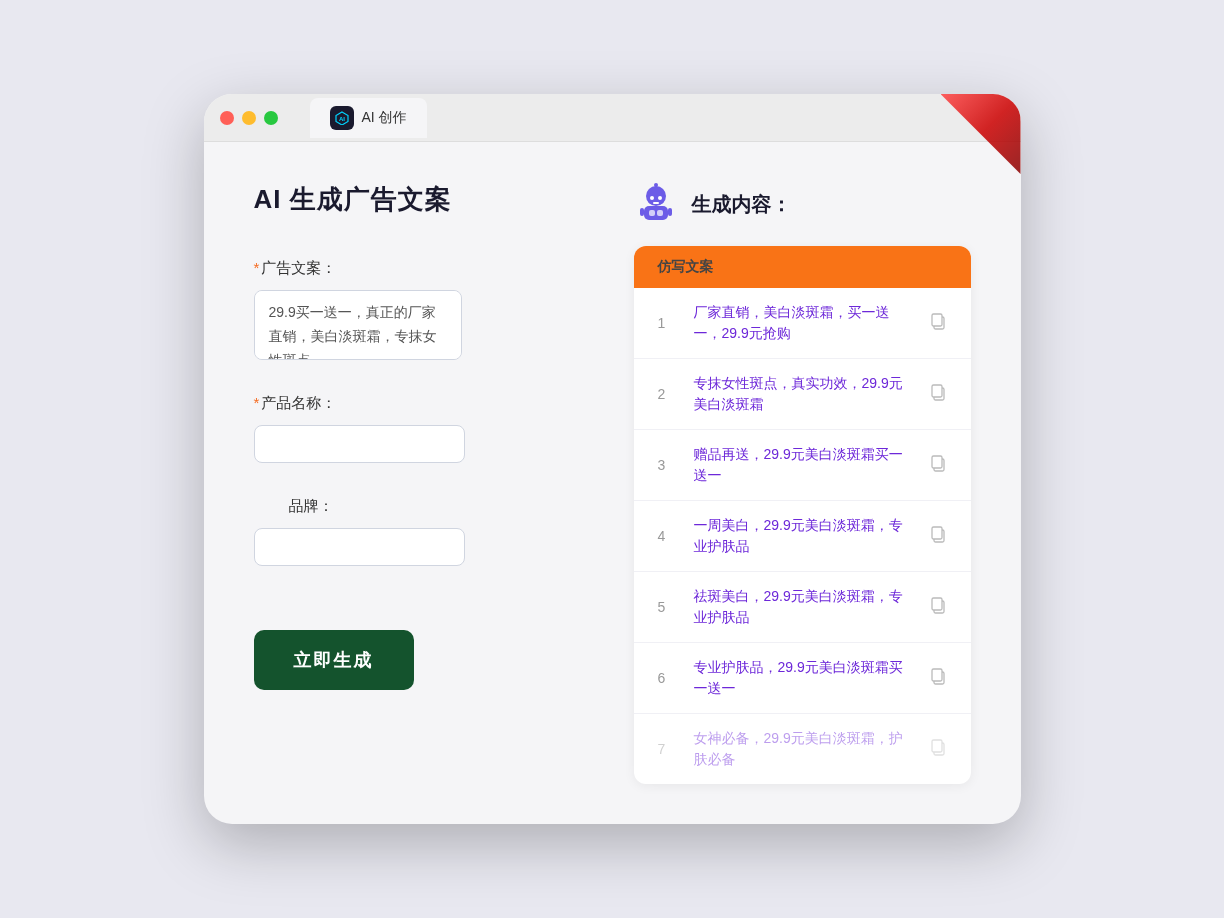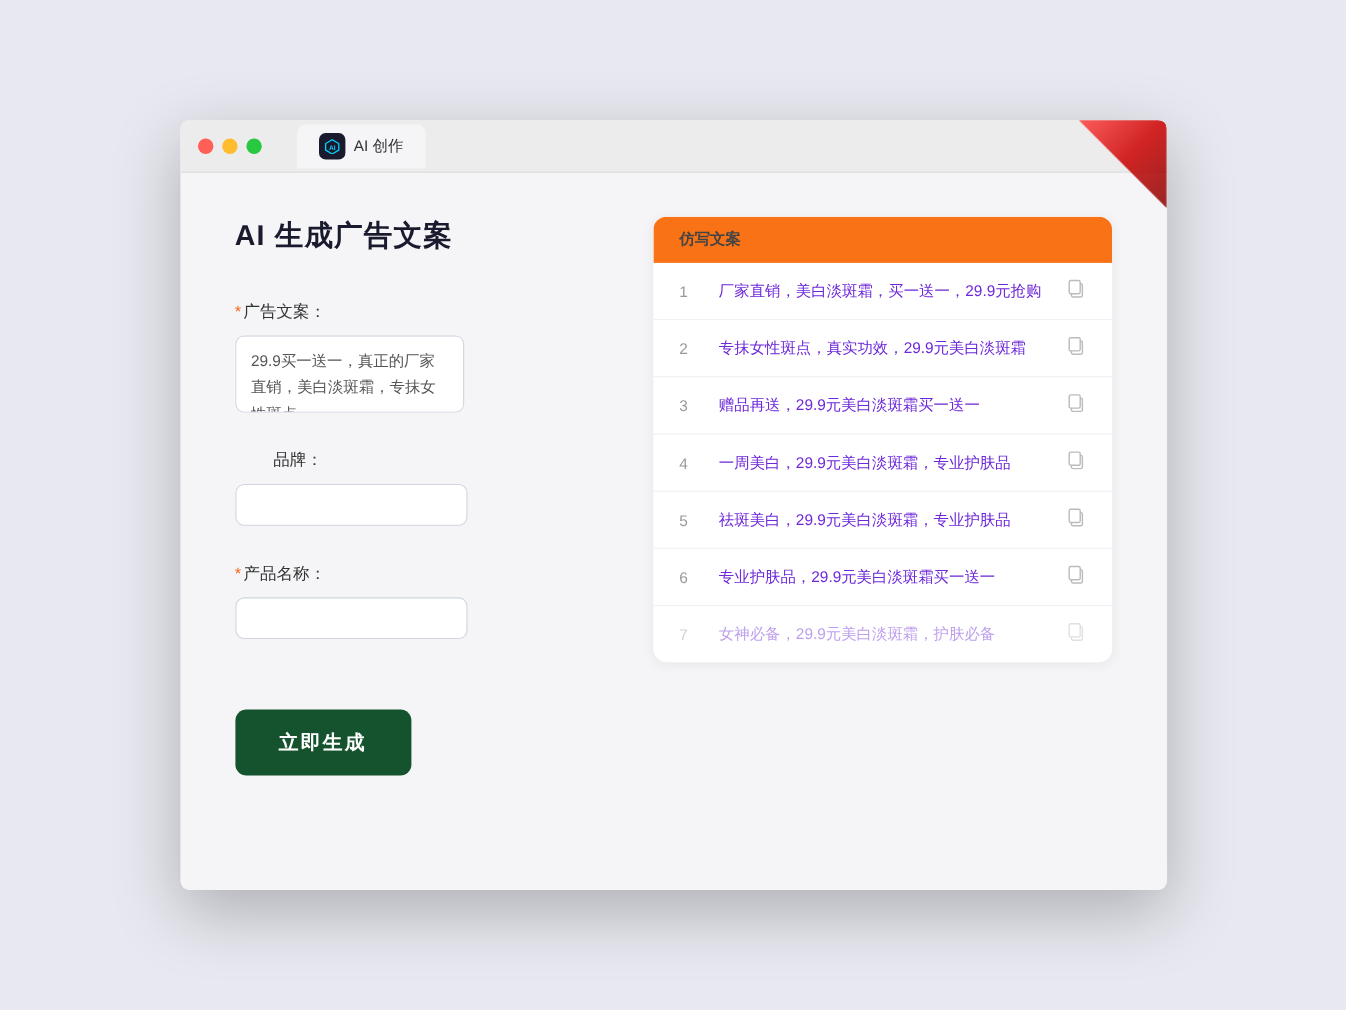--- a/index.html
+++ b/index.html
@@ -9,22 +9,22 @@
       height: 918px;
       display: flex;
       align-items: center;
       justify-content: center;
       font-family: -apple-system, "PingFang SC", "Helvetica Neue", Arial, sans-serif;
       overflow: hidden;
     }
 
     .browser-window {
       background: #f5f5f7;
-      border-radius: 8px;
-      width: 897px;
+      border-radius: 28px;
+      width: 817px;
       min-height: 700px;
       box-shadow: 0 20px 60px rgba(0,0,0,0.25);
       overflow: hidden;
       position: relative;
     }
 
     .browser-titlebar {
       background: #ececec;
       height: 48px;
       display: flex;
@@ -256,37 +256,55 @@
       
       <div class="form-group">
         <div class="form-label">
           <span class="required-star">*</span><span>广告文案：</span>
         </div>
         <textarea class="form-input form-textarea" style="">29.9买一送一，真正的厂家直销，美白淡斑霜，专抹女性斑点</textarea>
       </div>
 
       
       <div class="form-group">
-        <div class="form-label">品牌：</div>
-        <input type="text" class="form-input" style="">
-      </div>
-
-      
-      <div class="form-group">
         <div class="form-label">
           <span class="required-star">*</span><span>产品名称：</span>
         </div>
         <input type="text" class="form-input" style="">
       </div>
 
       
+      <div class="form-group">
+        <div class="form-label">品牌：</div>
+        <input type="text" class="form-input" style="">
+      </div>
+
+      
       <button class="generate-btn">立即生成</button>
     </div>
 
     <div class="right-panel">
+      <div class="right-header">
+
+        <svg class="robot-icon" viewBox="0 0 44 44" fill="none" xmlns="http://www.w3.org/2000/svg">
+          <circle cx="22" cy="14" r="10" fill="#6c5ce7"></circle>
+          <rect x="14" y="10" width="16" height="12" rx="4" fill="#6c5ce7"></rect>
+          <circle cx="18" cy="16" r="2" fill="white"></circle>
+          <circle cx="26" cy="16" r="2" fill="white"></circle>
+          <rect x="19" y="20" width="6" height="2" rx="1" fill="white"></rect>
+          <line x1="22" y1="4" x2="22" y2="8" stroke="#6c5ce7" stroke-width="2"></line>
+          <circle cx="22" cy="3" r="2" fill="#6c5ce7"></circle>
+          <rect x="10" y="24" width="24" height="14" rx="5" fill="#6c5ce7"></rect>
+          <rect x="15" y="28" width="6" height="6" rx="2" fill="white" opacity="0.7"></rect>
+          <rect x="23" y="28" width="6" height="6" rx="2" fill="white" opacity="0.7"></rect>
+          <rect x="6" y="26" width="4" height="8" rx="2" fill="#6c5ce7"></rect>
+          <rect x="34" y="26" width="4" height="8" rx="2" fill="#6c5ce7"></rect>
+        </svg>
+        <span class="right-title">生成内容：</span>
+      </div>
 
       <div class="results-container">
         <div class="results-header">仿写文案</div>
         <div id="results-list">
             <div class="result-row">
               <span class="result-number">1</span>
               <span class="result-text">厂家直销，美白淡斑霜，买一送一，29.9元抢购</span>
               <span style="cursor: pointer;"><svg width="18" height="18" viewBox="0 0 18 18" fill="none">
                   <rect x="5" y="5" width="10" height="12" rx="1.5" stroke="#bbb" stroke-width="1.3"></rect>
                   <rect x="3" y="2" width="10" height="12" rx="1.5" stroke="#bbb" stroke-width="1.3" fill="white"></rect>

